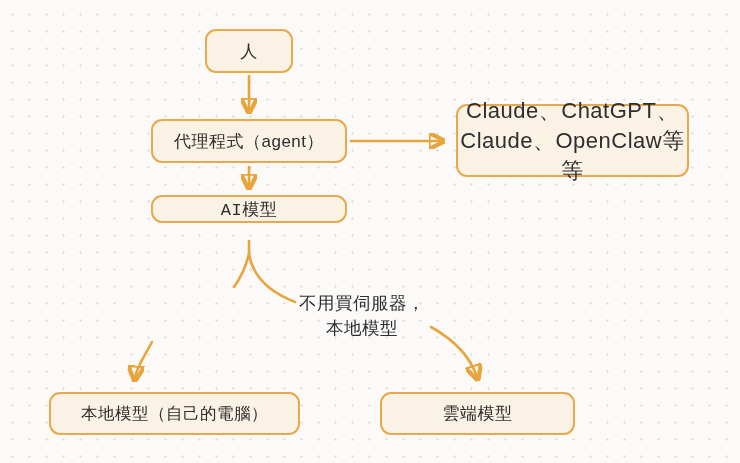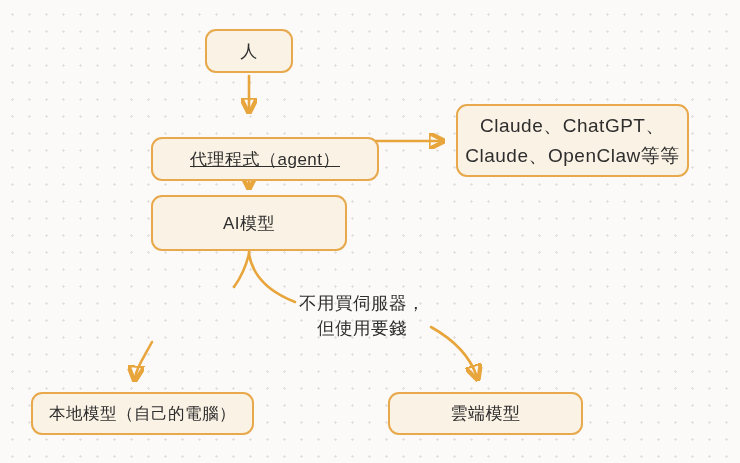--- a/index.html
+++ b/index.html
@@ -37,21 +37,21 @@
   .node{
     position:absolute;
     display:flex;align-items:center;justify-content:center;
     background:var(--node-fill);
     border:2px solid var(--node-border);
     border-radius:11px;
     font-size:17px;
     letter-spacing:0.5px;
     text-align:center;
   }
-  .node .multiline{line-height:30px;font-size:19px;}
+  .node .multiline{line-height:30px;font-size:22px;}
   .edge-label{
     position:absolute;
     text-align:center;
     font-size:17.5px;
     line-height:25px;
     letter-spacing:0.5px;
     white-space:nowrap;
   }
   .edge-label span{display:block;}
 </style>
@@ -79,42 +79,42 @@
 
     <path d="M152,342 C144,357 136,368 135,378" marker-end="url(#arrowhead)"></path>
 
     <path d="M431,327 C456,341 471,359 477,377" marker-end="url(#arrowhead)"></path>
   </svg>
 
   <div class="node" style="left:205px;top:29px;width:88px;height:44px;">
     <span>人</span>
   </div>
 
-  <div class="node" style="left:151px;top:137px;width:228px;height:44px;text-decoration:underline;">
+  <div class="node" style="left:151px;top:119px;width:196px;height:44px;">
     <span>代理程式（agent）</span>
   </div>
 
   <div class="node" style="left:456px;top:104px;width:233px;height:73px;">
     <div class="multiline">
       <span style="display:block;">Claude、ChatGPT、</span>
       <span style="display:block;">Claude、OpenClaw等等</span>
     </div>
   </div>
 
-  <div class="node" style="left:151px;top:195px;width:196px;height:56px;">
+  <div class="node" style="left:151px;top:195px;width:196px;height:28px;font-family:Liberation Mono, monospace;">
     <span>AI模型</span>
   </div>
 
 
   <div class="edge-label" style="left:282px;top:291px;width:160px;">
     <span>不用買伺服器，</span>
-    <span>但使用要錢</span>
+    <span>本地模型</span>
   </div>
 
-  <div class="node" style="left:31px;top:392px;width:223px;height:43px;font-size:16.5px;">
+  <div class="node" style="left:49px;top:392px;width:251px;height:43px;font-size:16.5px;">
     <span>本地模型（自己的電腦）</span>
   </div>
 
-  <div class="node" style="left:380px;top:392px;width:195px;height:43px;margin-left:8px;">
+  <div class="node" style="left:380px;top:392px;width:195px;height:43px;">
     <span>雲端模型</span>
   </div>
 
 </div>
 
 </body></html>

